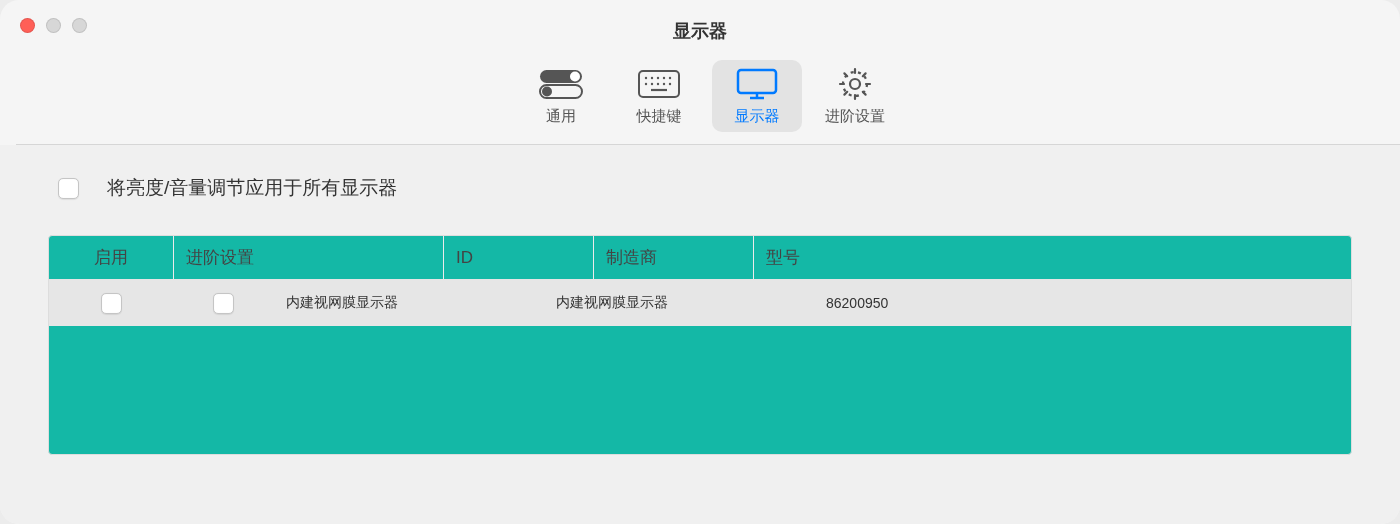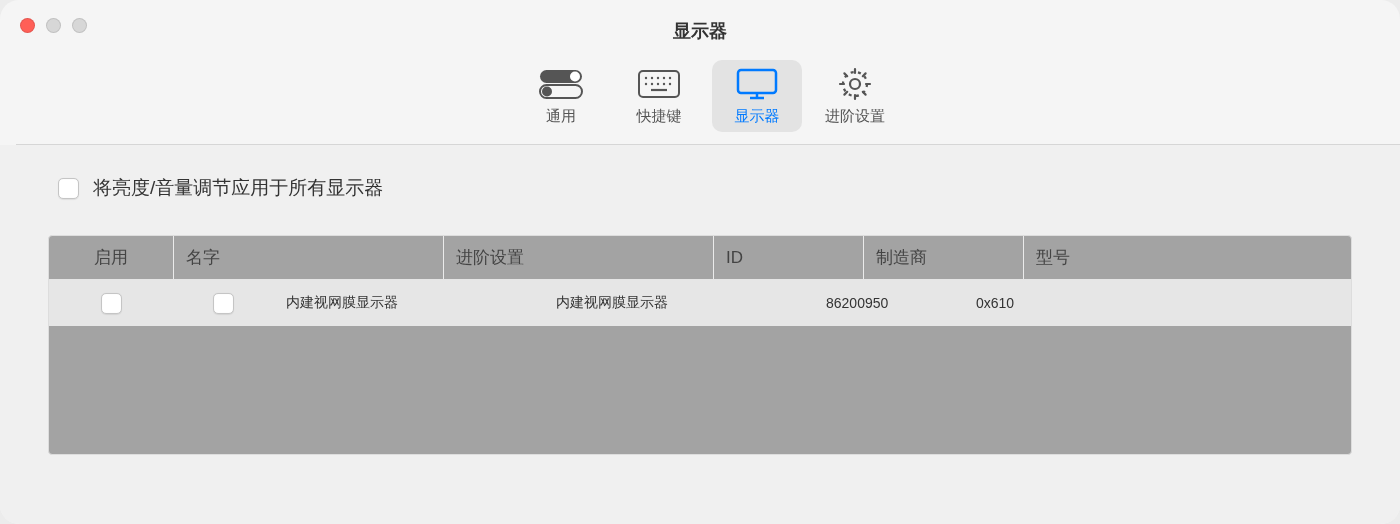--- a/index.html
+++ b/index.html
@@ -83,39 +83,39 @@
       justify-content: center;
     }
     .content {
       padding: 30px 48px 20px 48px;
       background: #f0f0f0;
       height: calc(524px - 50px - 94px);
     }
     .checkbox-row {
       display: flex;
       align-items: center;
-      gap: 14px;
+      gap: 28px;
       margin-bottom: 34px;
       padding-left: 10px;
     }
     .mac-checkbox {
       width: 21px;
       height: 21px;
       border-radius: 5px;
       background: #fff;
       border: 1px solid #c5c5c5;
       box-shadow: 0 0.5px 1px rgba(0,0,0,0.08), inset 0 0 0 0.5px rgba(0,0,0,0.02);
       flex-shrink: 0;
     }
     .checkbox-label {
       font-size: 19px;
       color: #333;
     }
     .table {
-      background: #a3a3a3;
+      background: #14b8a6;
       border: 1px solid #ddd;
       border-radius: 4px;
       overflow: hidden;
       height: 220px;
     }
     .thead {
       display: flex;
       height: 44px;
       align-items: center;
       border-bottom: 1px solid #e5e5e5;
@@ -217,33 +217,31 @@
 
   <div class="content">
     <div class="checkbox-row">
       <div class="mac-checkbox"></div>
       <span class="checkbox-label">将亮度/音量调节应用于所有显示器</span>
     </div>
 
     <div class="table">
       <div class="thead">
         <div class="th col-enable">启用</div>
-        <div class="th col-name">名字</div>
         <div class="th col-custom">进阶设置</div>
         <div class="th col-id">ID</div>
         <div class="th col-mfg">制造商</div>
         <div class="th col-model">型号</div>
       </div>
       <div class="tbody-row">
         <div class="td col-enable">
           <div class="mac-checkbox"></div>
         </div>
         <div class="td col-ddc">
           <div class="mac-checkbox"></div>
         </div>
         <div class="td col-name">内建视网膜显示器</div>
         <div class="td col-custom">内建视网膜显示器</div>
         <div class="td col-id">86200950</div>
-        <div class="td col-mfg">0x610</div>
       </div>
     </div>
   </div>
 </div>
 
 </body></html>

